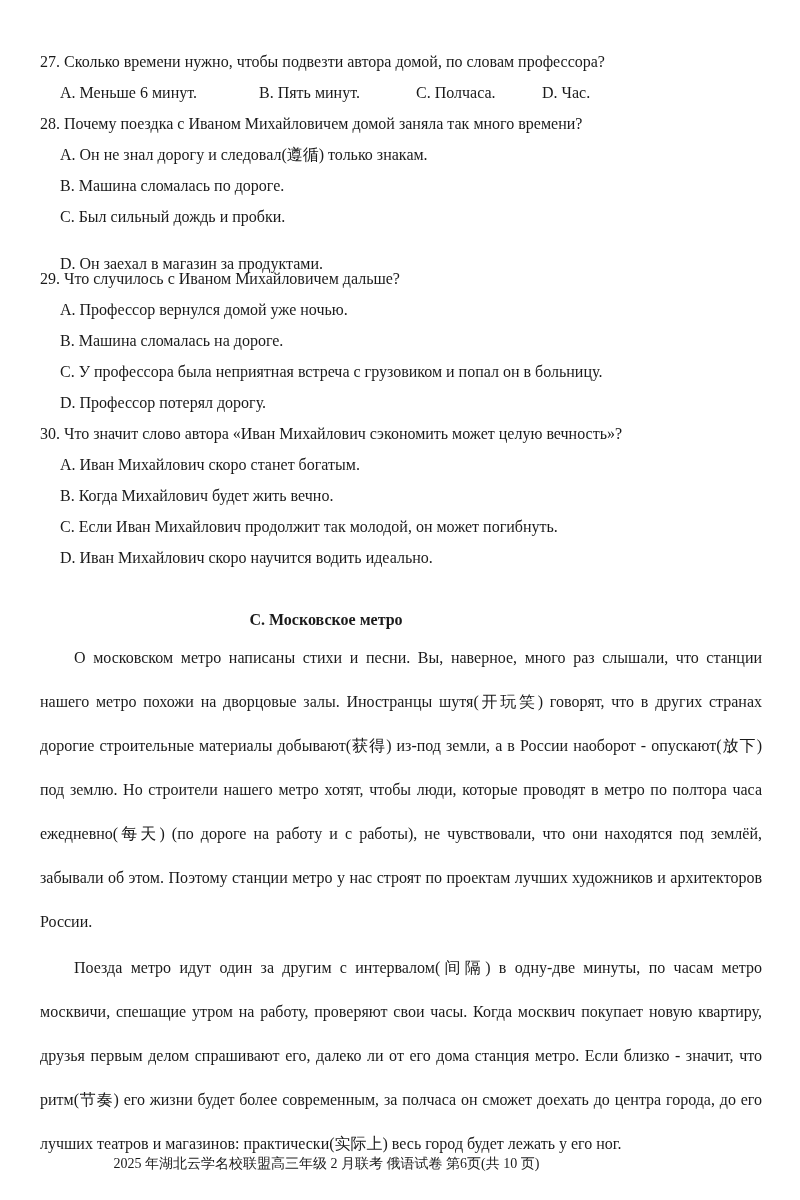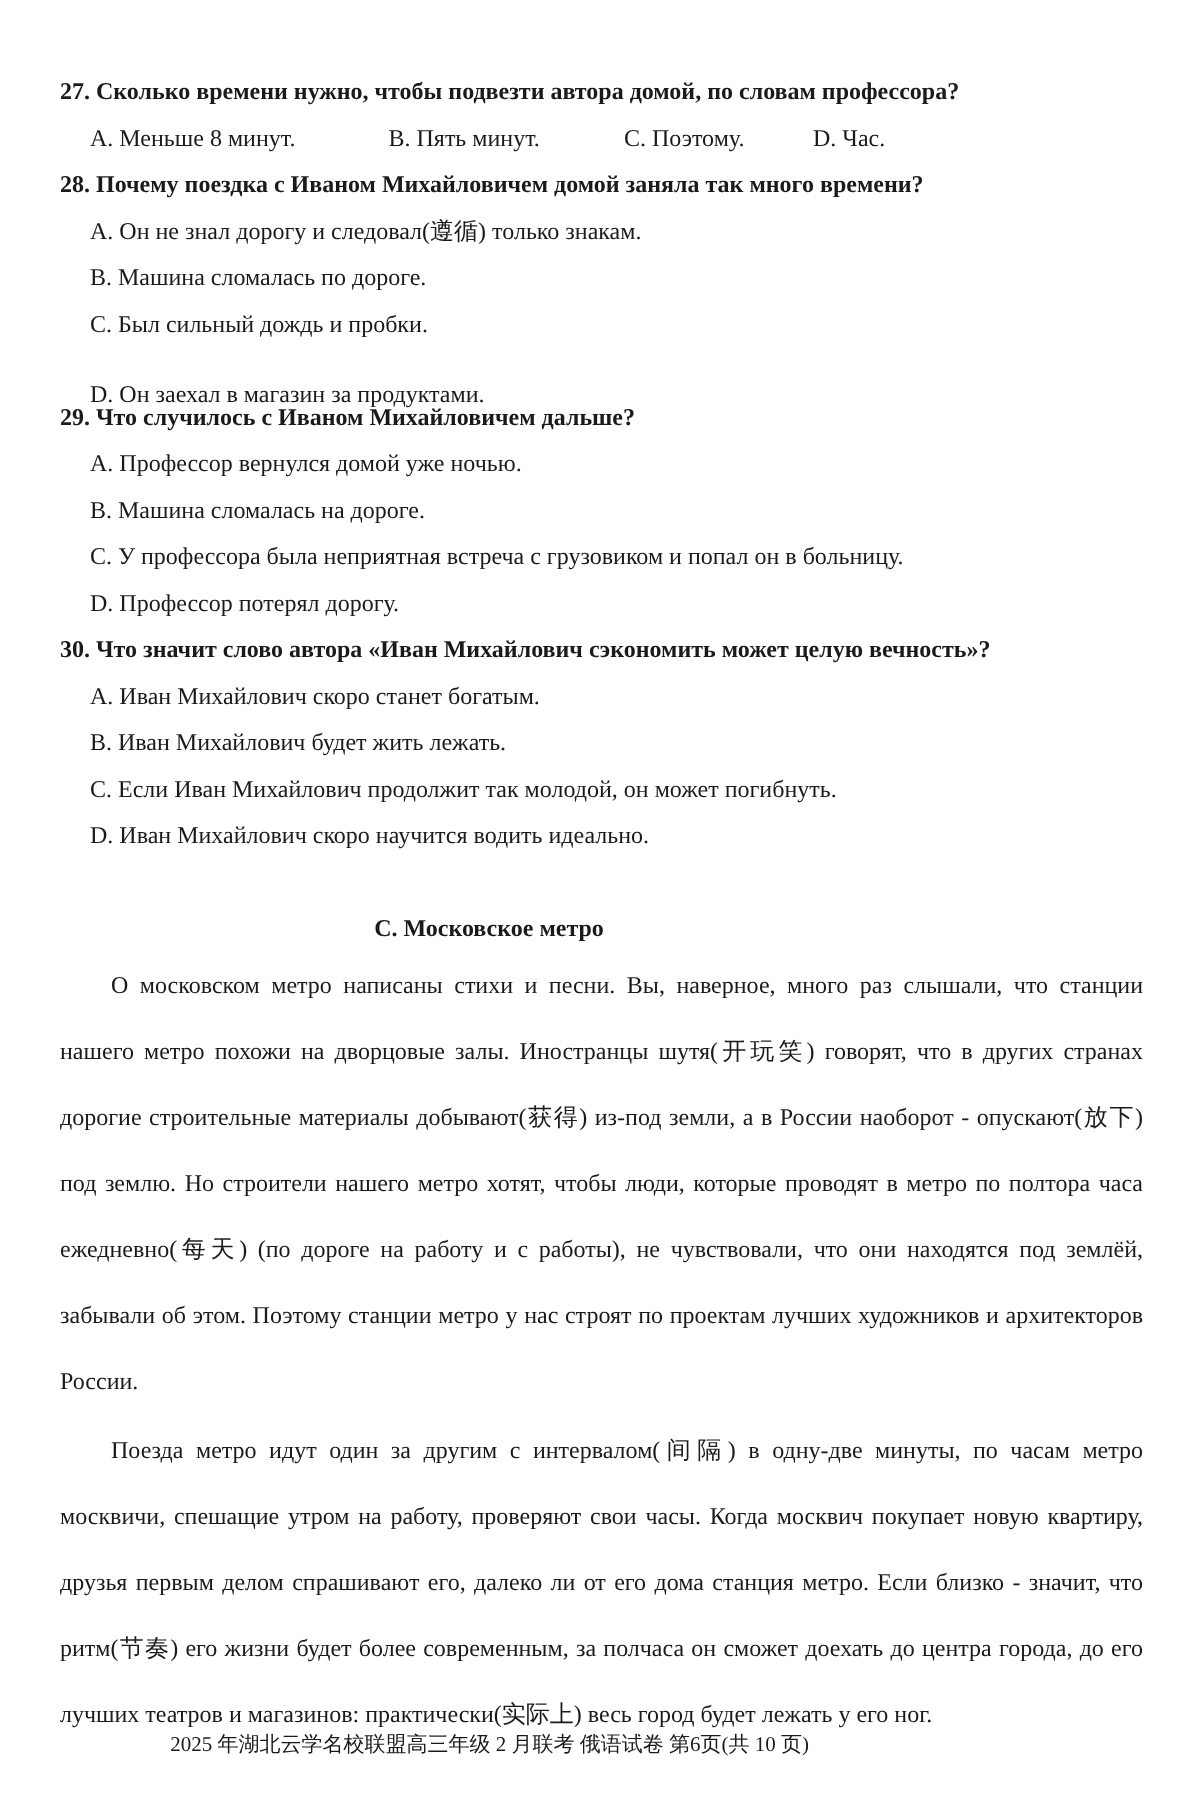--- a/index.html
+++ b/index.html
@@ -2,55 +2,55 @@
 <html><head>
 <meta charset="utf-8">
 <style>
   html, body { margin: 0; padding: 0; background: #ffffff; }
   body {
     width: 800px; height: 1200px; position: relative; overflow: hidden;
     font-family: "Liberation Serif", "DejaVu Serif", serif;
     color: #1a1a1a; font-size: 16px;
   }
   .line { position: absolute; white-space: nowrap; line-height: 20px; }
-  .q { left: 40px; font-weight: bold; }
+  .q { left: 40px; }
   .opt { left: 60px; }
   .optrow { position: absolute; left: 60px; width: 700px; line-height: 20px; }
   .optrow span { position: absolute; white-space: nowrap; }
   .title { left: 0; width: 652px; text-align: center; font-weight: bold; }
   .para { position: absolute; left: 40px; width: 722px; line-height: 44px; text-align: justify; text-align-last: left; }
   .para p { margin: 0; text-indent: 34px; }
   .footer { left: 0; width: 653px; text-align: center; font-size: 14px; }
 </style>
 </head>
 <body>
 
 <div class="line q" style="top:52px">27. Сколько времени нужно, чтобы подвезти автора домой, по словам профессора?</div>
 <div class="optrow" style="top:83px">
-  <span style="left:0px">A. Меньше 8 минут.</span>
+  <span style="left:0px">A. Меньше 6 минут.</span>
   <span style="left:199px">B. Пять минут.</span>
-  <span style="left:356px">C. Поэтому.</span>
+  <span style="left:356px">C. Полчаса.</span>
   <span style="left:482px">D. Час.</span>
 </div>
 
 <div class="line q" style="top:114px">28. Почему поездка с Иваном Михайловичем домой заняла так много времени?</div>
 <div class="line opt" style="top:145px">A. Он не знал дорогу и следовал(遵循) только знакам.</div>
 <div class="line opt" style="top:176px">B. Машина сломалась по дороге.</div>
 <div class="line opt" style="top:207px">C. Был сильный дождь и пробки.</div>
 <div class="line opt" style="top:254px">D. Он заехал в магазин за продуктами.</div>
 
 <div class="line q" style="top:269px">29. Что случилось с Иваном Михайловичем дальше?</div>
 <div class="line opt" style="top:300px">A. Профессор вернулся домой уже ночью.</div>
 <div class="line opt" style="top:331px">B. Машина сломалась на дороге.</div>
 <div class="line opt" style="top:362px">C. У профессора была неприятная встреча с грузовиком и попал он в больницу.</div>
 <div class="line opt" style="top:393px">D. Профессор потерял дорогу.</div>
 
 <div class="line q" style="top:424px">30. Что значит слово автора «Иван Михайлович сэкономить может целую вечность»?</div>
 <div class="line opt" style="top:455px">A. Иван Михайлович скоро станет богатым.</div>
-<div class="line opt" style="top:486px">B. Иван Михайлович будет жить лежать.</div>
+<div class="line opt" style="top:486px">B. Когда Михайлович будет жить вечно.</div>
 <div class="line opt" style="top:517px">C. Если Иван Михайлович продолжит так молодой, он может погибнуть.</div>
 <div class="line opt" style="top:548px">D. Иван Михайлович скоро научится водить идеально.</div>
 
 <div class="line title" style="top:610px">C. Московское метро</div>
 
 <div class="para" style="top:636px">
   <p>О московском метро написаны стихи и песни. Вы, наверное, много раз слышали, что станции нашего метро похожи на дворцовые залы. Иностранцы шутя(开玩笑) говорят, что в других странах дорогие строительные материалы добывают(获得) из-под земли, а в России наоборот - опускают(放下) под землю. Но строители нашего метро хотят, чтобы люди, которые проводят в метро по полтора часа ежедневно(每天) (по дороге на работу и с работы), не чувствовали, что они находятся под землёй, забывали об этом. Поэтому станции метро у нас строят по проектам лучших художников и архитекторов России.</p>
   <p style="margin-top:2px">Поезда метро идут один за другим с интервалом(间隔) в одну-две минуты, по часам метро москвичи, спешащие утром на работу, проверяют свои часы. Когда москвич покупает новую квартиру, друзья первым делом спрашивают его, далеко ли от его дома станция метро. Если близко - значит, что ритм(节奏) его жизни будет более современным, за полчаса он сможет доехать до центра города, до его лучших театров и магазинов: практически(实际上) весь город будет лежать у его ног.</p>
 </div>
 

